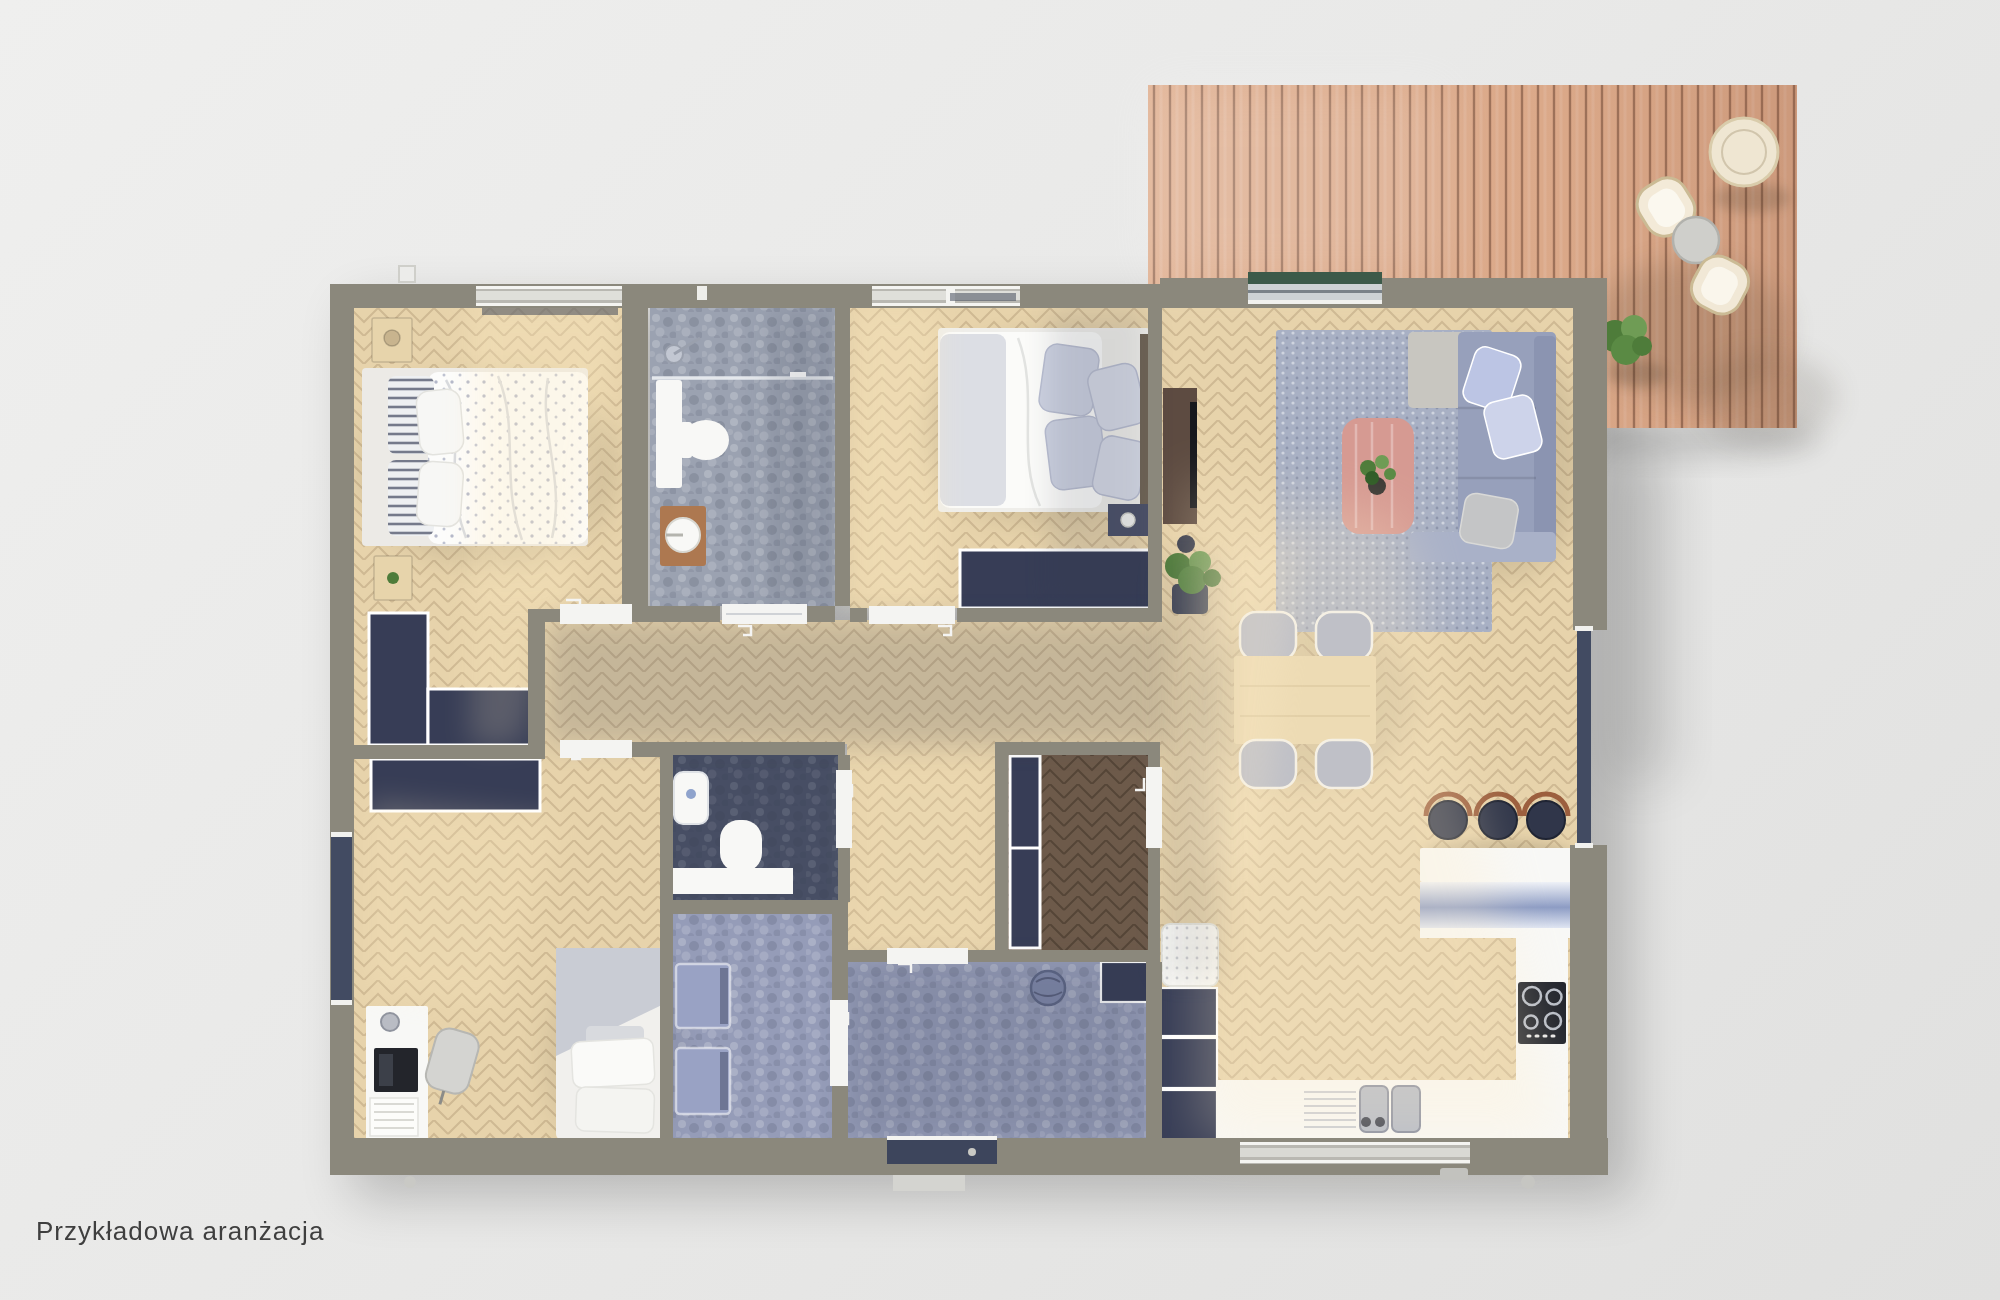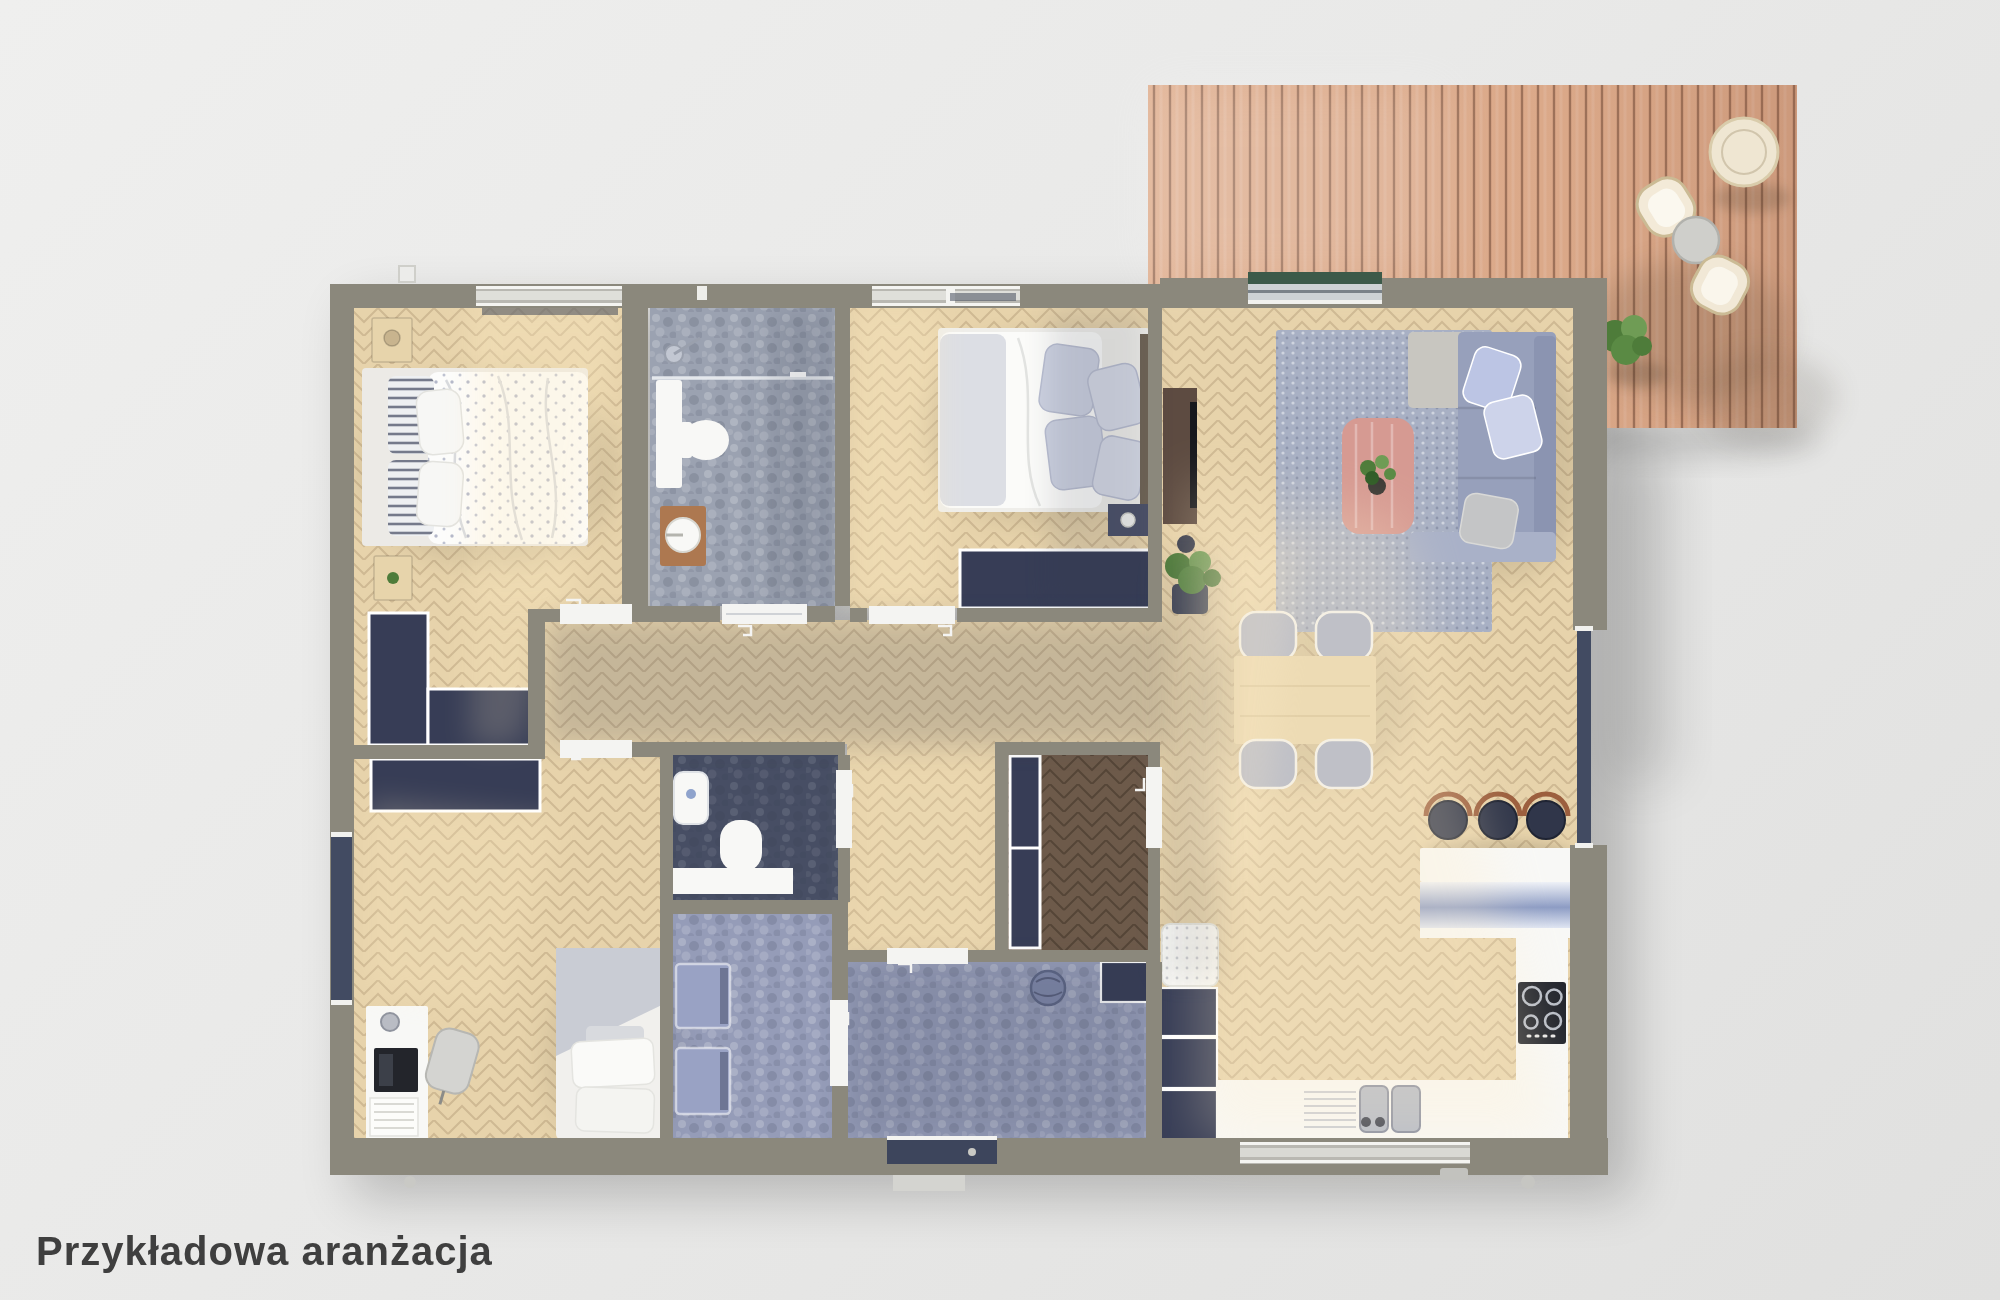--- a/index.html
+++ b/index.html
@@ -8,22 +8,22 @@
     --navy:#373d56; --white:#f8f8f6; --sofa:#97a0bb; --rug:#a8b0c4; --pink:#d69a92;
     --wood_furn:#e7d4ab; --green:#4e7c3a; --green_mat:#3c5a49; --stool_brown:#ad7850;
     --terrace:#dfae8e;
   }
   html,body{margin:0;padding:0;}
   body{width:2000px;height:1300px;overflow:hidden;
        font-family:"Liberation Sans", sans-serif;}
   .stage{position:relative;width:2000px;height:1300px;
          background:linear-gradient(135deg,#efefee 0%,var(--background) 45%,#e0e0df 100%);}
   svg{position:absolute;left:0;top:0;display:block;}
-  .caption{position:absolute;left:36px;top:1216px;font-size:40px;letter-spacing:1px;
-           color:var(--caption);font-weight:700;margin-top:13px;}
+  .caption{position:absolute;left:36px;top:1216px;font-size:26px;letter-spacing:1px;
+           color:var(--caption);font-weight:400;}
   .c-wall{fill:var(--wall);}
   .c-wood{fill:var(--wood);}
   .c-woodd{fill:var(--wood_dark);}
   .c-tileg{fill:var(--tile_gray);}
   .c-tileb{fill:var(--tile_blue);}
   .c-tilen{fill:var(--tile_navy);}
   .c-navy{fill:var(--navy);}
   .c-white{fill:var(--white);}
   .c-sofa{fill:var(--sofa);}
   .c-rug{fill:var(--rug);}

